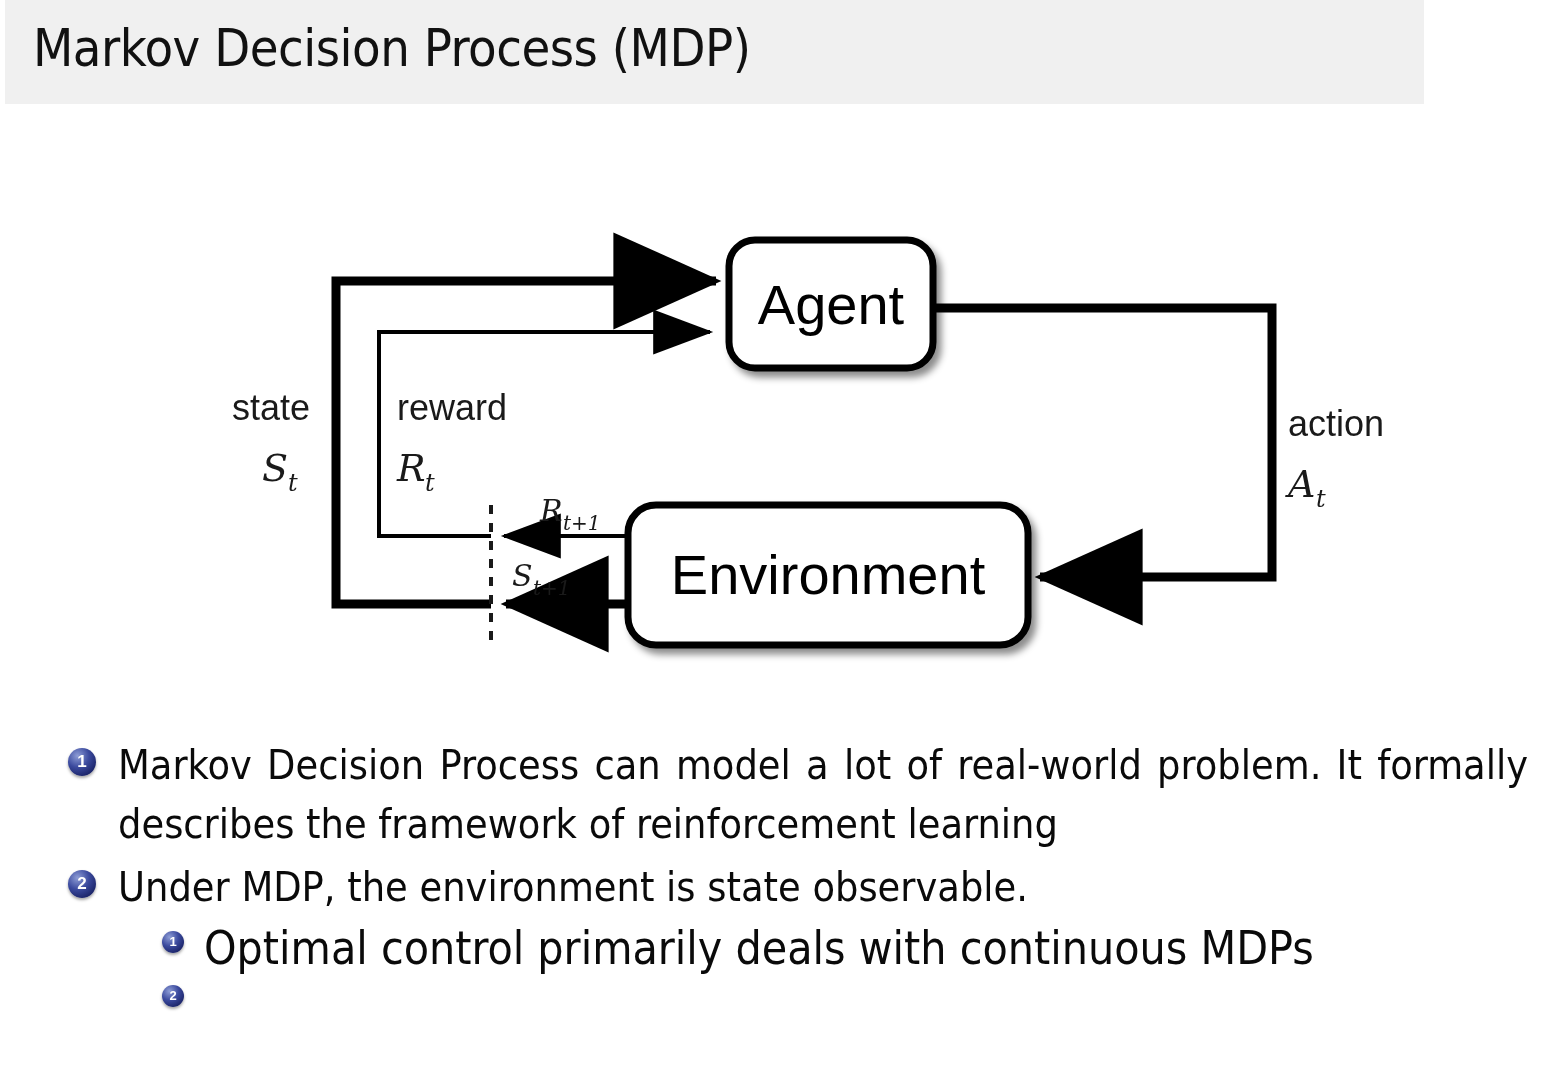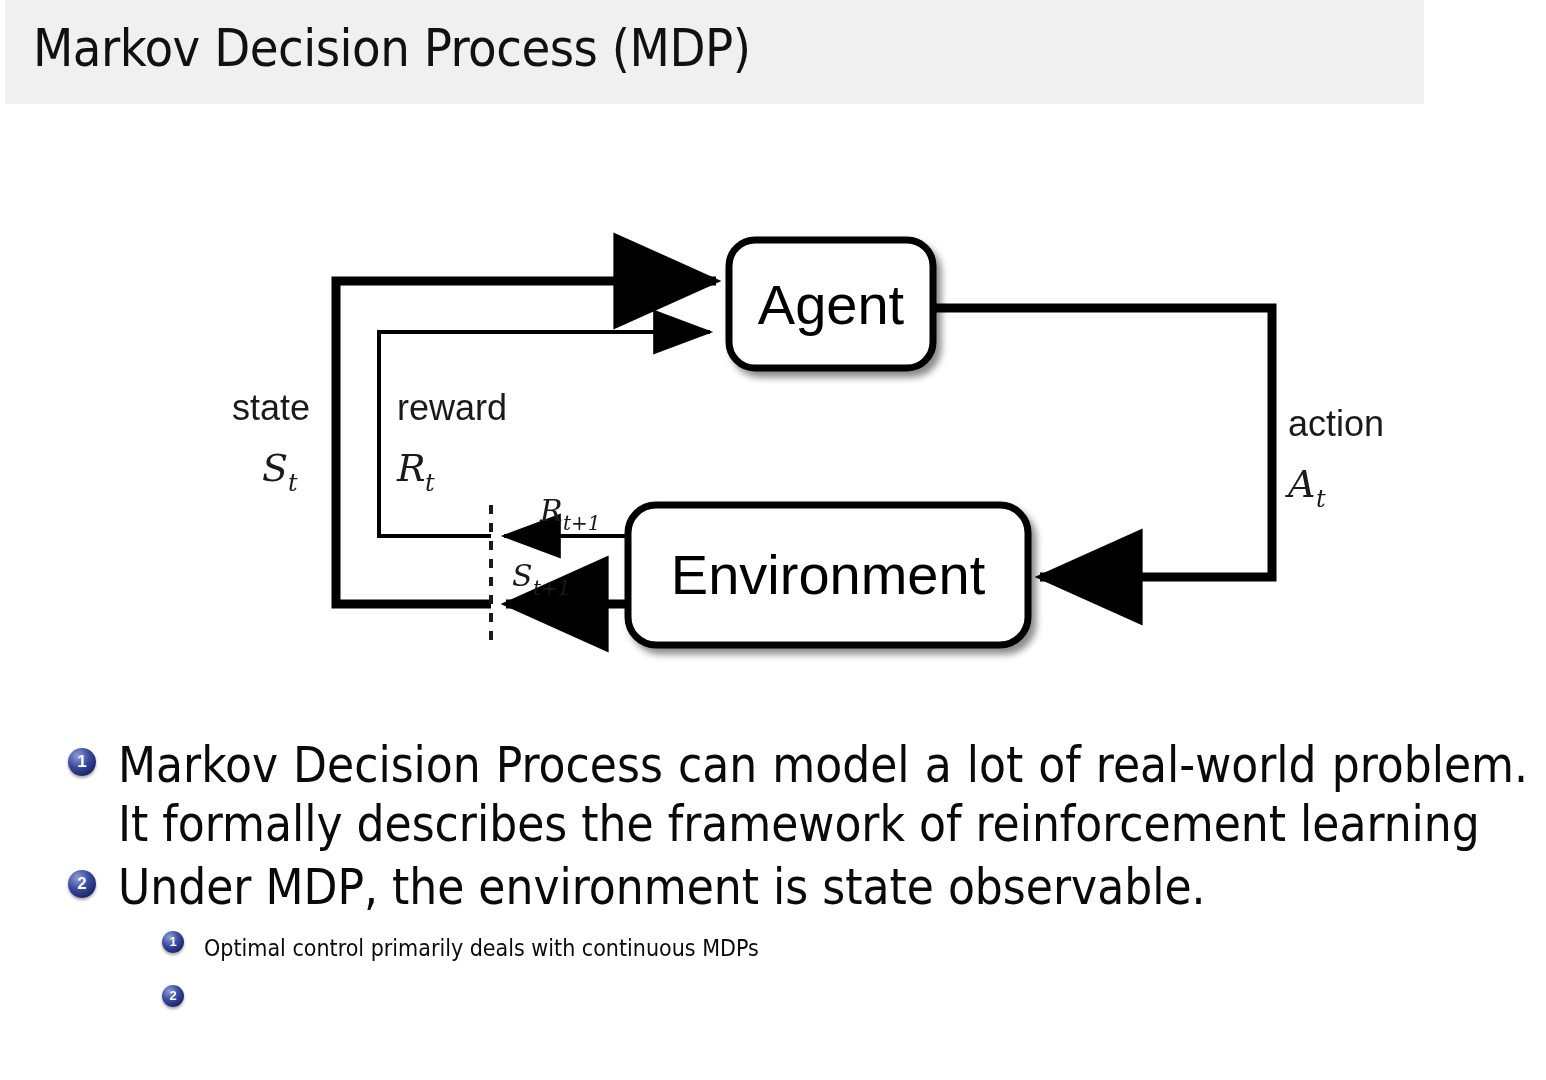--- a/index.html
+++ b/index.html
@@ -129,33 +129,33 @@
   }
   .bullet-text {
     font-family: "DejaVu Sans Condensed", "Liberation Sans", sans-serif;
     color: #0a0a0a;
   }
   .lvl1 {
     padding-left: 68px;
     margin-bottom: 4px;
   }
   .lvl1 .bullet-text {
-    font-size: 49px;
+    font-size: 41px;
     line-height: 59px;
     margin-left: 22px;
     max-width: 1410px;
     text-align: justify;
     text-justify: inter-word;
   }
   .lvl2 {
     padding-left: 162px;
     margin-bottom: 0px;
   }
   .lvl2 .bullet-text {
-    font-size: 23px;
+    font-size: 46px;
     line-height: 54px;
     margin-left: 20px;
     max-width: 1300px;
   }
   .nojustify {
     text-align: left !important;
   }
 </style>
 </head>
 <body>

